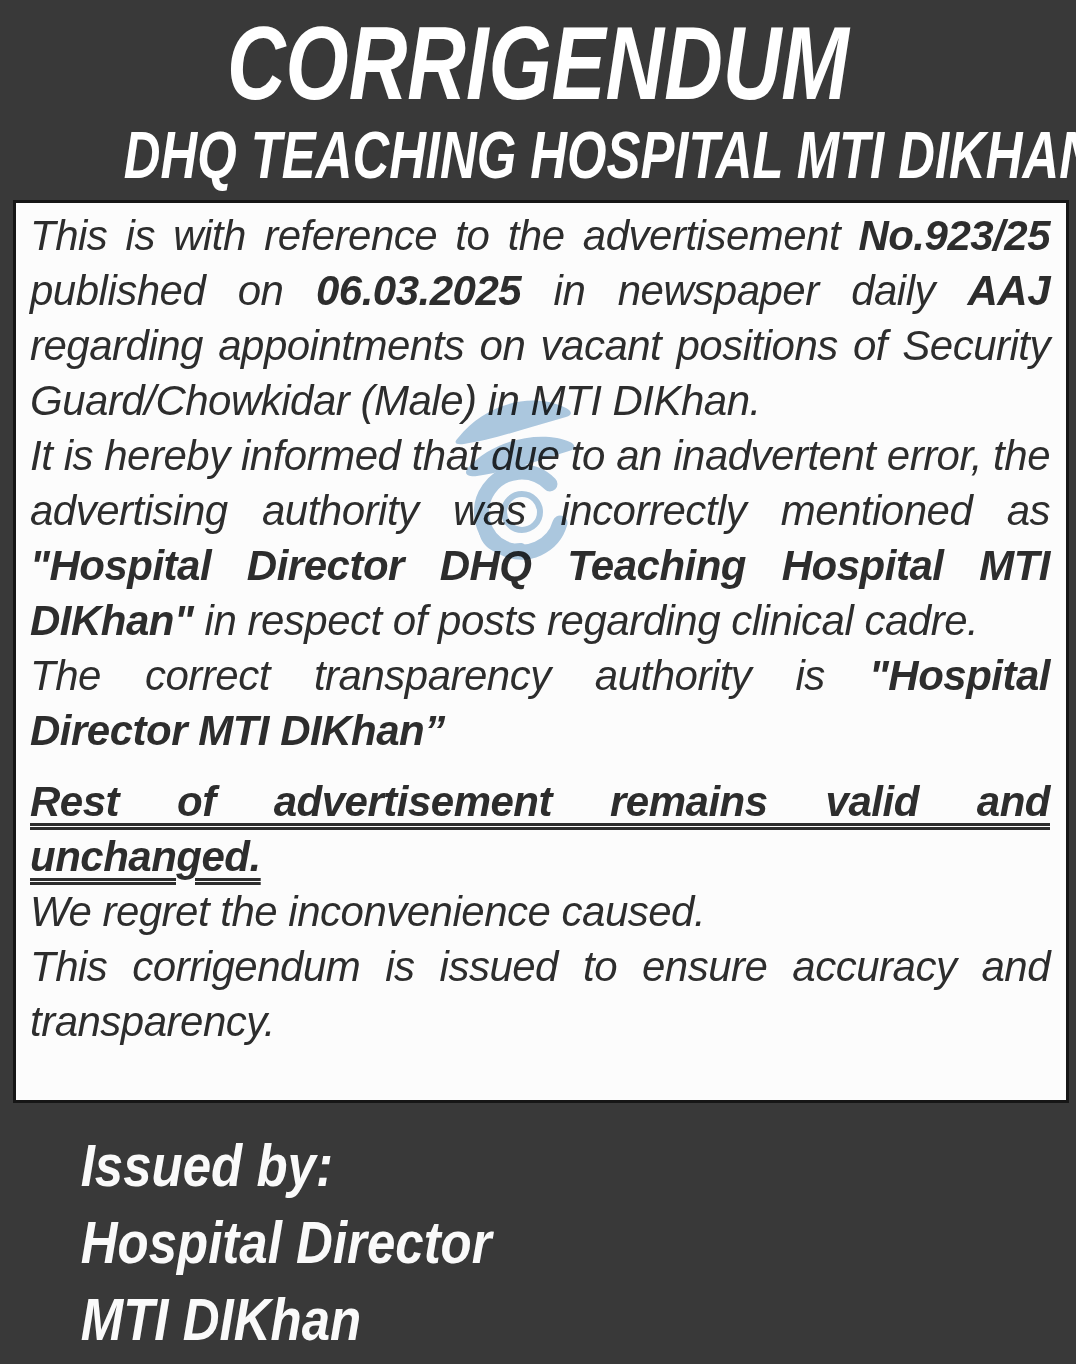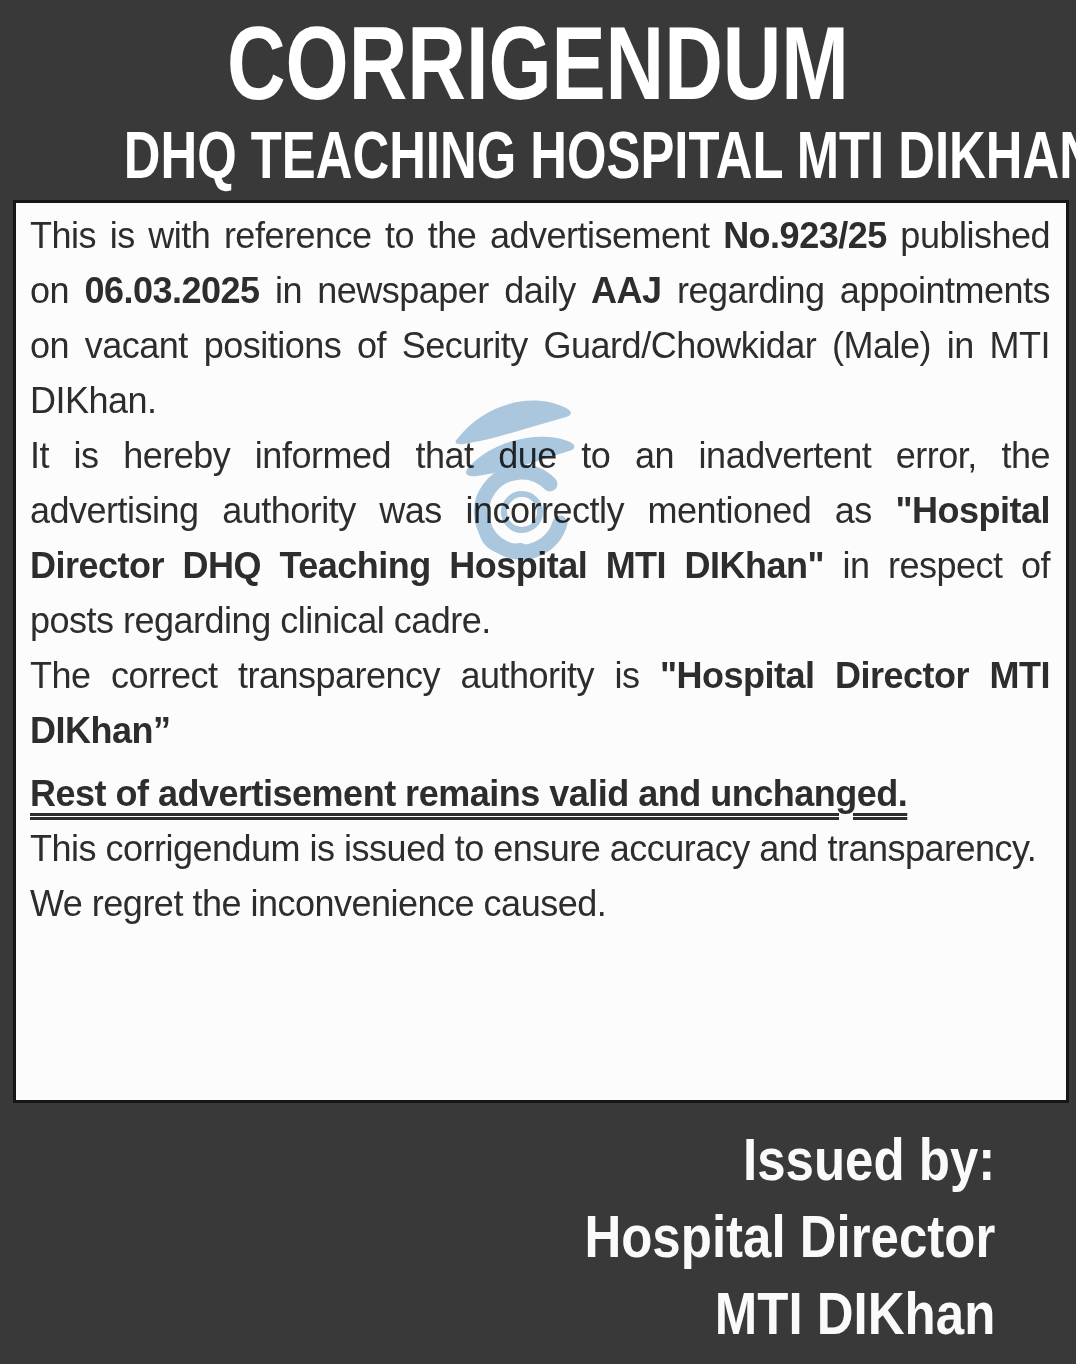--- a/index.html
+++ b/index.html
@@ -4,20 +4,21 @@
 <style>
   * { margin: 0; padding: 0; box-sizing: border-box; }
   html, body { background: #393939; }
   .frame {
     position: relative;
     width: 1076px;
     height: 1364px;
     background: #393939;
     font-family: "Liberation Sans", "DejaVu Sans", sans-serif;
     overflow: hidden;
+    font-style: italic;
   }
 
   
   .header {
     position: absolute;
     top: 0; left: 0; right: 0;
     height: 200px;
     color: #ffffff;
     text-align: center;
     padding-top: 10px;
@@ -47,54 +48,54 @@
     left: 13px;
     width: 1056px;
     height: 903px;
     background: #fcfcfc;
     border: 3px solid #161616;
     padding: 5px 16px 0 14px;
     color: #2d2d2d;
     overflow: hidden;
   }
   .box p {
-    font-size: 36px;
+    font-size: 42px;
     line-height: 55px;
     letter-spacing: -0.5px;
     text-align: justify;
   }
   .box p span.b { font-weight: bold; }
   .box p span.u {
     text-decoration: underline;
     text-decoration-style: double;
     text-decoration-thickness: 3px;
     text-underline-offset: 7px;
   }
-  .box p.p-rest { margin-top: 8px; }
+  .box p.p-rest { margin-top: 16px; }
 
   
   .watermark {
     position: absolute;
     left: 452px;
     top: 388px;
     width: 140px;
     height: 185px;
     mix-blend-mode: multiply;
     opacity: 0.95;
     pointer-events: none;
   }
 
   
   .footer {
     position: absolute;
     top: 1103px;
     left: 0; right: 0; bottom: 0;
     color: #fafafa;
-    text-align: right;
-    padding-top: 18px;
+    text-align: left;
+    padding-top: 24px;
   }
   .footer .f-line {
     font-size: 60px;
     font-weight: bold;
     line-height: 77px;
     white-space: nowrap;
     transform: scaleX(0.85);
     transform-origin: 50% 50%;
   }
 </style>
@@ -106,22 +107,22 @@
   <div class="header">
     <div class="title">CORRIGENDUM</div>
     <div class="subtitle">DHQ TEACHING HOSPITAL MTI DIKHAN</div>
   </div>
 
   <div class="box">
     <p><span>This is with reference to the advertisement </span><span class="b">No.923/25</span><span> published on </span><span class="b">06.03.2025</span><span> in newspaper daily </span><span class="b">AAJ</span><span> regarding appointments on vacant positions of Security Guard/Chowkidar (Male) in MTI DIKhan.</span></p>
     <p><span>It is hereby informed that due to an inadvertent error, the advertising authority was incorrectly mentioned as </span><span class="b">"Hospital Director DHQ Teaching Hospital MTI DIKhan"</span><span> in respect of posts regarding clinical cadre.</span></p>
     <p><span>The correct transparency authority is </span><span class="b">"Hospital Director MTI DIKhan”</span></p>
     <p class="p-rest"><span class="b u">Rest of advertisement remains valid and unchanged.</span></p>
+    <p><span>We regret the inconvenience caused.</span></p>
     <p><span>This corrigendum is issued to ensure accuracy and transparency.</span></p>
-    <p><span>We regret the inconvenience caused.</span></p>
   </div>
 
   <svg class="watermark" viewBox="0 0 140 185" xmlns="http://www.w3.org/2000/svg" aria-hidden="true">
     <g fill="#a9c7e0" stroke="none">
       <path d="M6,50 C34,14 82,4 114,20 C120,23 121,27 114,29 C78,39 40,52 12,56 C4,57 1,55 6,50 Z"></path>
       <path d="M16,80 C42,50 92,42 118,54 C124,57 124,61 117,63 C86,73 50,85 25,88 C16,89 11,86 16,80 Z"></path>
       <path d="M70,164 C48,170 30,162 27,144 C26,135 32,133 36,140 C42,151 54,157 68,155 C74,154 76,162 70,164 Z"></path>
     </g>
     <path d="M98,96 A40,40 0 1 0 108,135" fill="none" stroke="#a9c7e0" stroke-width="15" stroke-linecap="round"></path>
     <circle cx="70" cy="124" r="18" fill="none" stroke="#a9c7e0" stroke-width="6"></circle>

